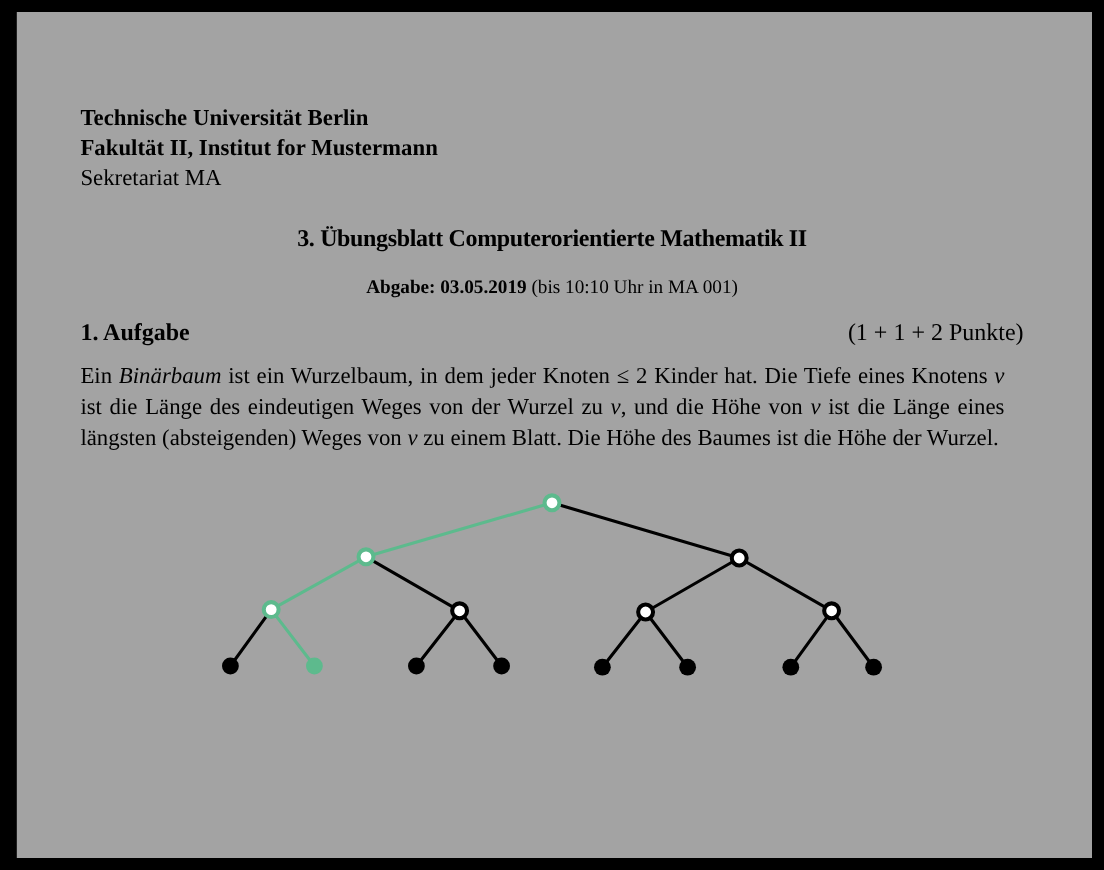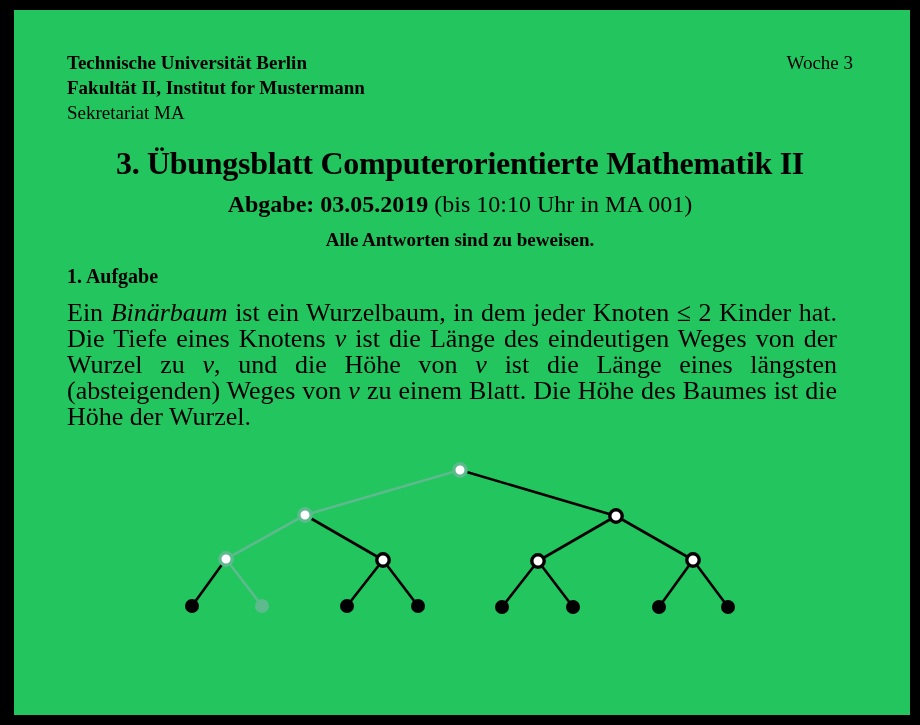--- a/index.html
+++ b/index.html
@@ -1,43 +1,43 @@
 <!DOCTYPE html>
 <html><head>
 <meta charset="utf-8">
 <style>
   html, body { margin: 0; padding: 0; background: #000000; }
   .page {
     position: relative;
     width: 920px;
     height: 725px;
     box-sizing: border-box;
-    background: #22c55e;
+    background: #a3a3a3;
     border: 10px solid #000000;
     border-left-width: 14px;
-    padding: 40px 57px 0 53px;
+    padding: 76px 57px 0 53px;
     font-family: "Liberation Serif", "DejaVu Serif", serif;
     color: #000000;
     overflow: hidden;
   }
   .header { display: flex; justify-content: space-between; align-items: flex-start; }
   .hline { font-size: 19px; line-height: 25px; white-space: nowrap; }
   .hline.bold { font-weight: bold; }
   .header-right { text-align: right; }
   .title {
     margin: 23px 0 0 0;
-    font-size: 32px;
+    font-size: 20px;
     line-height: 30px;
     font-weight: bold;
     text-align: center;
     letter-spacing: -0.3px;
   }
   .submission {
     margin: 13px 0 0 0;
-    font-size: 24px;
+    font-size: 16px;
     line-height: 26px;
     text-align: center;
   }
   .submission .bold-part { font-weight: bold; }
   .note {
     margin: 10px 0 0 0;
     font-size: 19px;
     line-height: 25px;
     font-weight: bold;
     text-align: center;
@@ -46,51 +46,50 @@
     margin-top: 11px;
     display: flex;
     justify-content: space-between;
     align-items: baseline;
     font-size: 20px;
     line-height: 26px;
   }
   .ex-label { font-weight: bold; }
   .body-par {
     margin: 11px 16px 0 0;
-    font-size: 26px;
+    font-size: 19px;
     line-height: 26px;
     text-align: justify;
   }
   .body-par em { font-style: italic; }
   .tree-svg { display: block; margin-top: 9px; }
 </style>
 </head>
 <body>
 
 <div class="page">
 
   <header class="header">
     <div class="header-left">
         <div class="hline bold">Technische Universität Berlin</div>
         <div class="hline bold">Fakultät II, Institut for Mustermann</div>
         <div class="hline">Sekretariat MA</div>
       </div>
     <div class="header-right">
-        <div class="hline">Woche 3</div>
       </div>
   </header>
 
   <h1 class="title">3. Übungsblatt Computerorientierte Mathematik II</h1>
 
   <p class="submission"><span class="bold-part">Abgabe: 03.05.2019</span><span> (bis 10:10 Uhr in MA 001)</span></p>
 
-  <p class="note">Alle Antworten sind zu beweisen.</p>
 
   <div class="exercise-row">
     <span class="ex-label">1. Aufgabe</span>
+    <span class="ex-points">(1 + 1 + 2 Punkte)</span>
   </div>
 
   <p class="body-par"><span>Ein </span><em>Binärbaum</em><span> ist ein Wurzelbaum, in dem jeder Knoten ≤ 2 Kinder hat. Die Tiefe eines Knotens </span><em>v</em><span> ist die Länge des eindeutigen Weges von der Wurzel zu </span><em>v</em><span>, und die Höhe von </span><em>v</em><span> ist die Länge eines längsten (absteigenden) Weges von </span><em>v</em><span> zu einem Blatt. Die Höhe des Baumes ist die Höhe der Wurzel.</span></p>
 
   <svg class="tree-svg" width="786" height="190" viewBox="67 475 786 190">
       <line x1="460" y1="506" x2="616" y2="552" stroke="#000000" stroke-width="2.6" stroke-linecap="round"></line>
       <line x1="305" y1="551" x2="383" y2="596" stroke="#000000" stroke-width="2.6" stroke-linecap="round"></line>
       <line x1="616" y1="552" x2="538" y2="597" stroke="#000000" stroke-width="2.6" stroke-linecap="round"></line>
       <line x1="616" y1="552" x2="693" y2="596" stroke="#000000" stroke-width="2.6" stroke-linecap="round"></line>
       <line x1="226" y1="595" x2="192" y2="642" stroke="#000000" stroke-width="2.6" stroke-linecap="round"></line>

